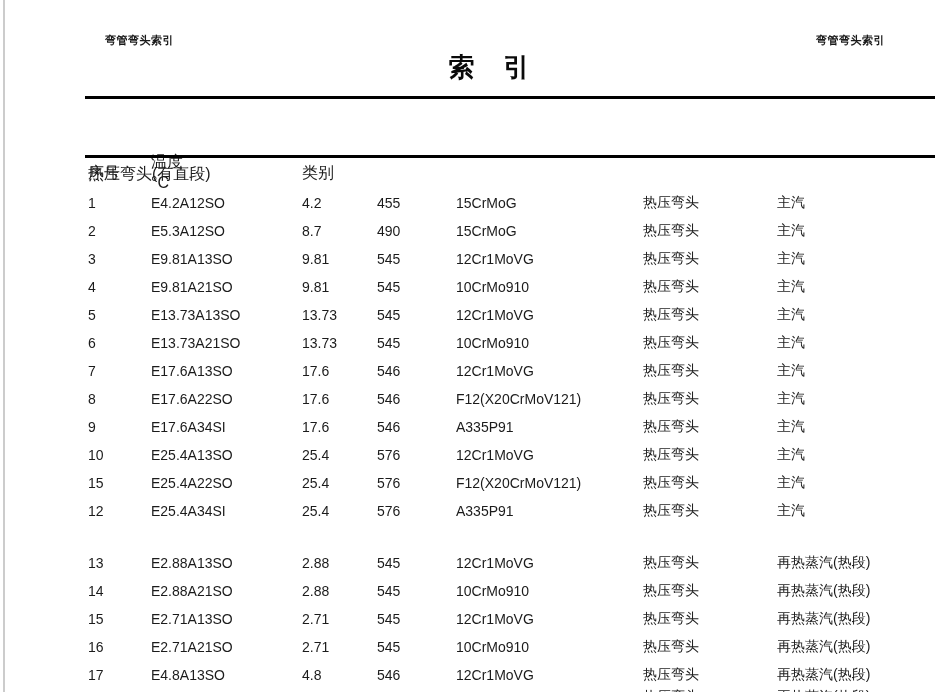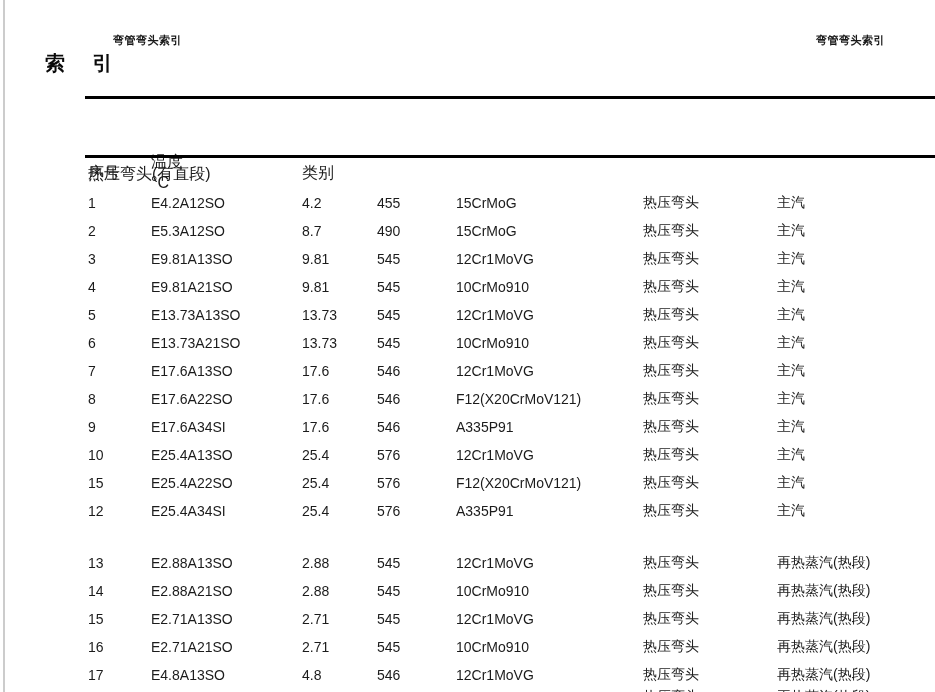--- a/index.html
+++ b/index.html
@@ -1,21 +1,21 @@
 <!DOCTYPE html>
 <html><head>
 <meta charset="utf-8">
 <style>
   * { margin:0; padding:0; box-sizing:border-box; }
   html,body { width:935px; height:692px; overflow:hidden; background:#ffffff; }
   body { font-family:"Liberation Sans","DejaVu Sans",sans-serif; color:#1b1b1b; }
   .page { position:relative; width:935px; height:692px; background:#ffffff; overflow:hidden; }
   .left-edge { position:absolute; left:3px; top:0; width:2px; height:100%; background:#cccccc; }
-  .running-header { position:absolute; top:33px; left:113px; right:50px; display:flex; justify-content:space-between; font-size:11px; font-weight:700; letter-spacing:0.5px; color:#1a1a1a;gap:28px; }
-  .doc-title { position:absolute; top:50px; left:45px; right:0; text-align:left; font-size:20px; font-weight:800; letter-spacing:2px; word-spacing:18px; white-space:pre; color:#0a0a0a; }
+  .running-header { position:absolute; top:33px; left:105px; right:50px; display:flex; justify-content:space-between; font-size:11px; font-weight:700; letter-spacing:0.5px; color:#1a1a1a;gap:28px; }
+  .doc-title { position:absolute; top:50px; left:45px; right:0; text-align:center; font-size:26px; font-weight:800; letter-spacing:2px; word-spacing:18px; white-space:pre; color:#0a0a0a; }
   .rule { position:absolute; left:85px; right:0; height:3px; background:#000000; }
   .rule-top { top:96px; }
   .rule-mid { top:155px; }
   .thead { position:absolute; top:103px; left:0; width:935px; height:52px; display:grid; grid-template-columns:63px 151px 75px 79px 187px 134px 158px; padding-left:88px;margin-top:43px; }
   .hcell { display:flex; flex-direction:column; justify-content:center; font-size:16px; line-height:21px; }
   .tbody { position:absolute; top:158px; left:0; width:935px; }
   .section-title { font-size:16px; line-height:31px; padding-left:88px; }
   .trow { display:grid; grid-template-columns:63px 151px 75px 79px 187px 134px 158px; padding-left:88px; height:28px; align-items:center; font-size:14px; }
   .trow.clipped { margin-top:-6px; }
   .row-gap { height:24px; }

